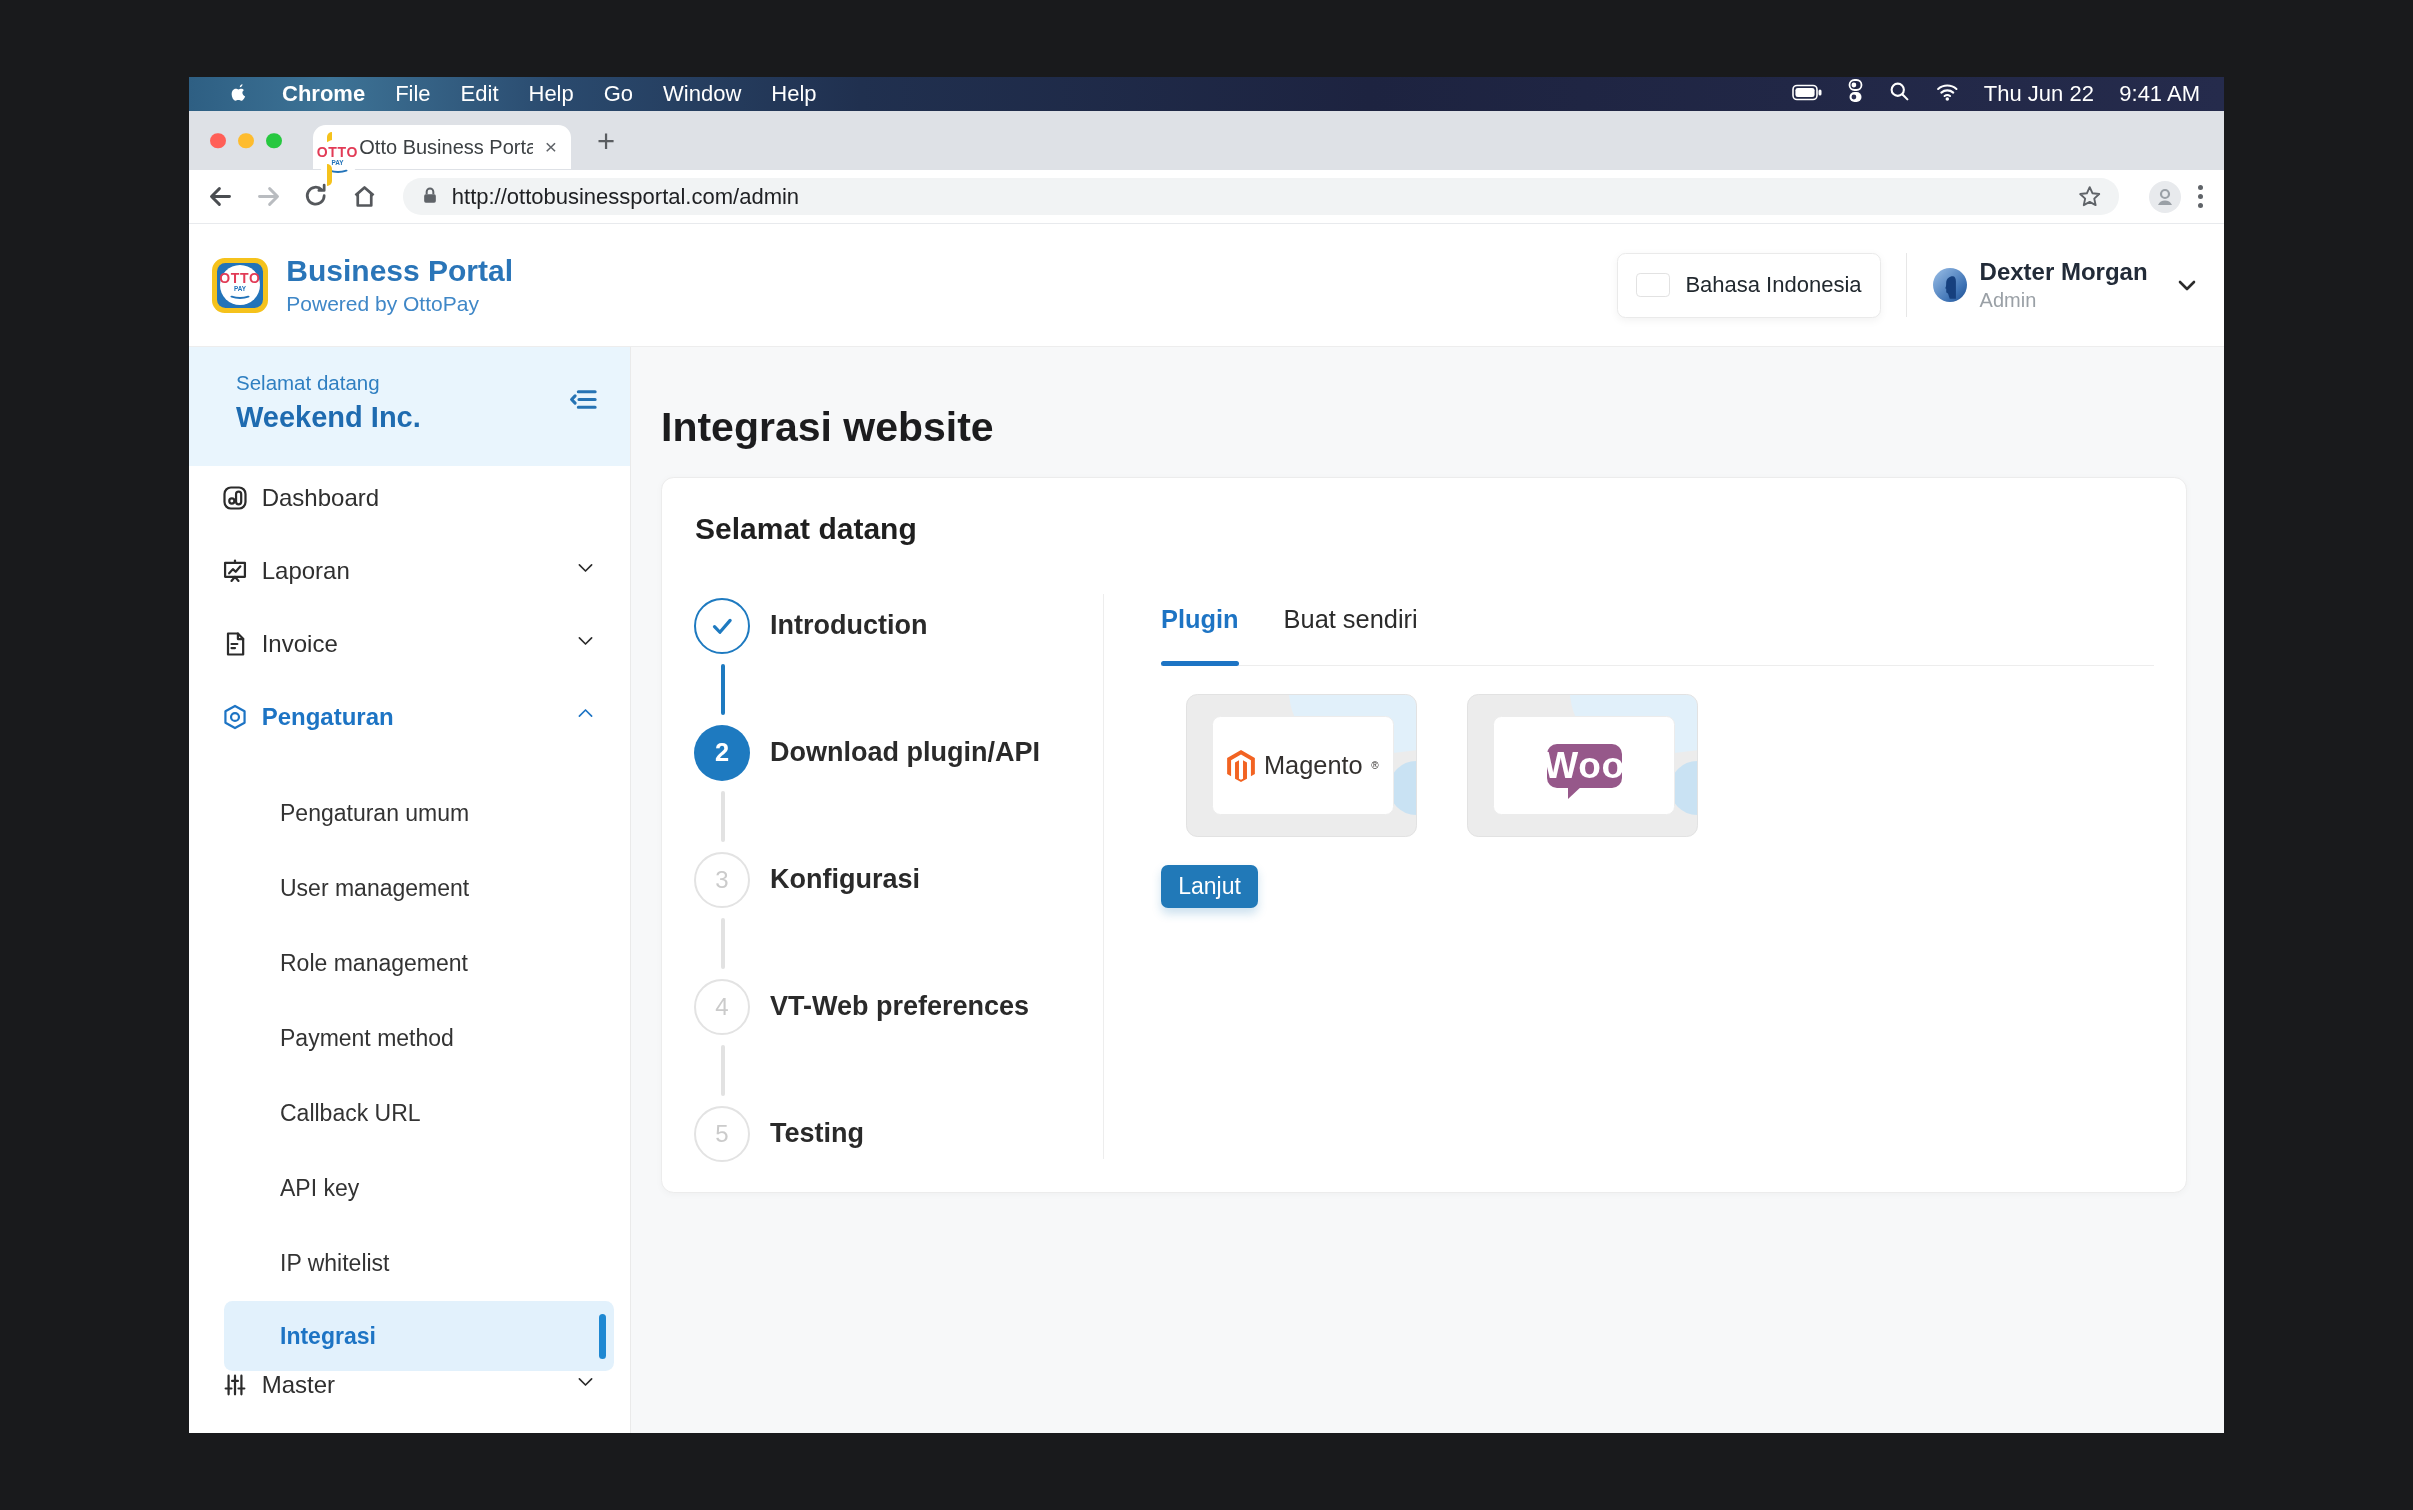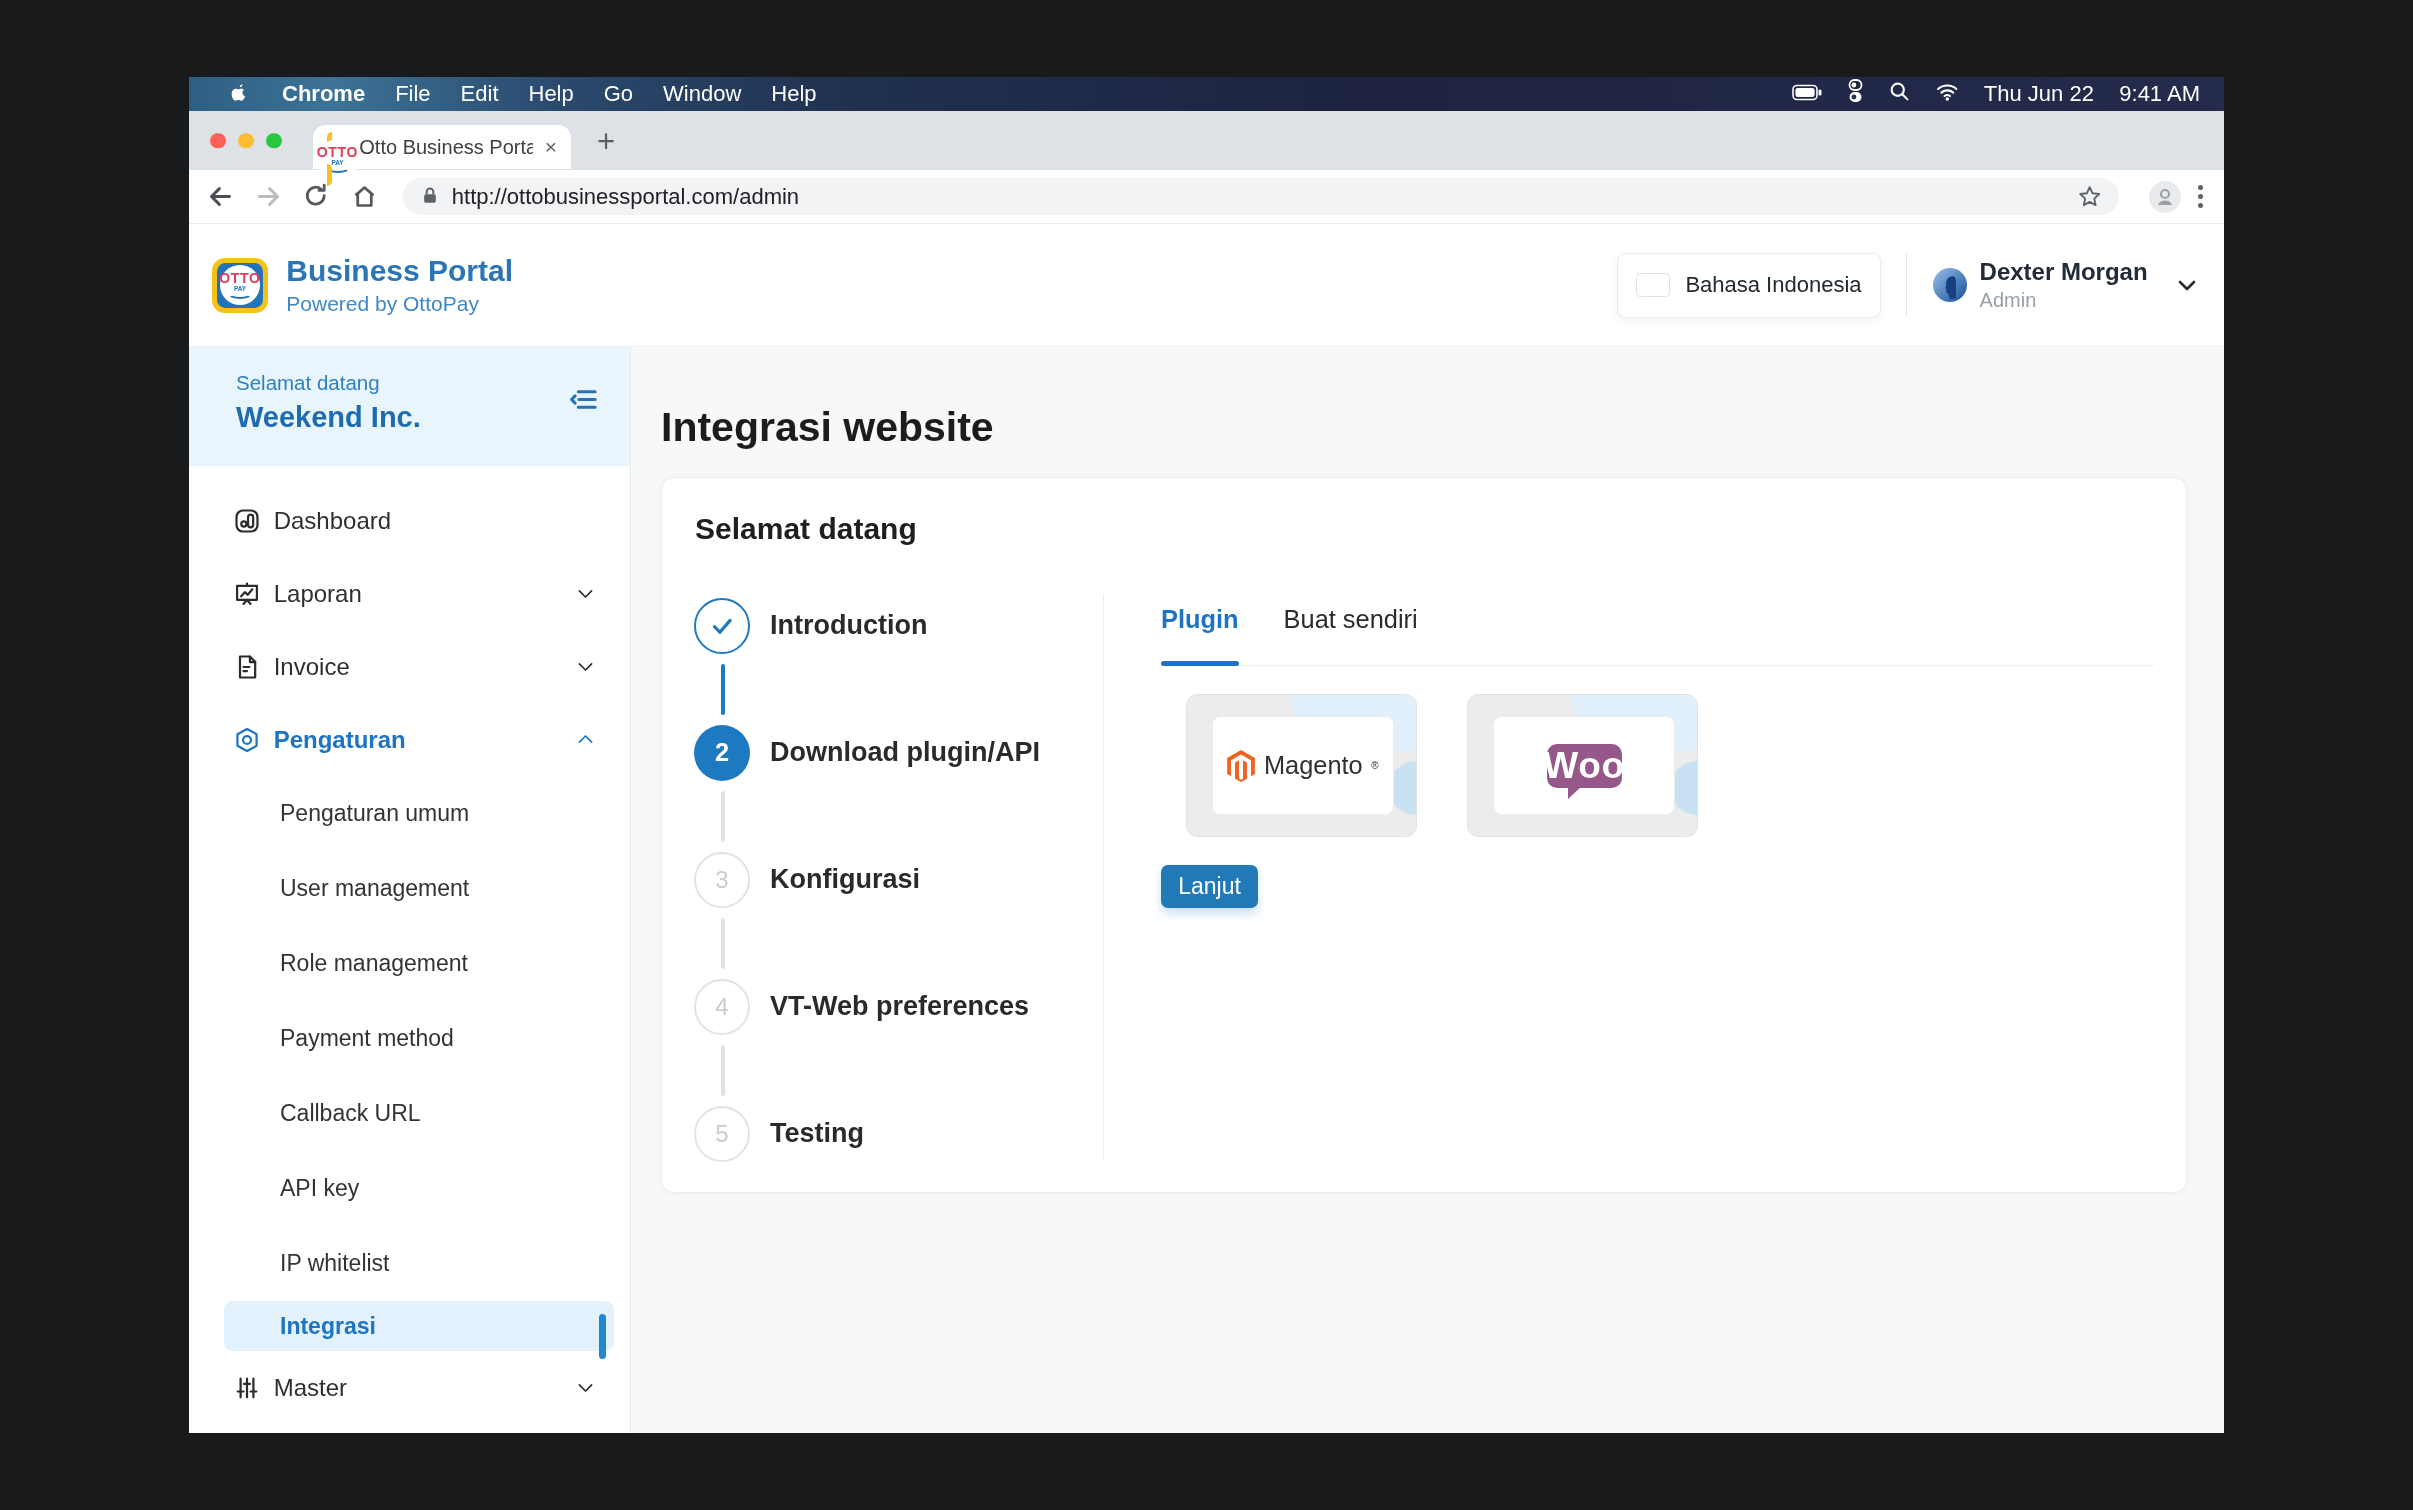--- a/index.html
+++ b/index.html
@@ -75,31 +75,31 @@
   .uchev { width:24px; height:24px; margin-left:27px; color:#2b2b2b; }
 
   
   .bodyrow { display:flex; height:1087px; }
   .sidebar { width:442px; background:#fff; border-right:1.4px solid #eaeaea; overflow:hidden; flex:none; }
   .welcome { height:119px; background:#e9f5fd; padding:24px 0 0 47px; position:relative; }
   .w-small { font-size:20.5px; color:#2f7fc1; }
   .w-comp { font-size:29px; font-weight:bold; color:#1e6bb0; margin-top:5.6px; }
   .collapse { position:absolute; right:31px; top:37px; width:31px; height:31px; color:#2573b4; }
   .nav { padding-top:18.3px; }
-  .nav-item { height:73px; display:flex; align-items:center; padding-left:44px; position:relative;
+  .nav-item { height:73px; display:flex; padding-left:32px; position:relative;
               color:#2f2f2f; }
   .nav-item .ic { width:28px; height:28px; flex:none; color:#2b2b2b; }
   .nav-item .lbl { margin-left:12.7px; font-size:24px; }
   .nav-item.active { color:#1d74c4; }
   .nav-item.active .ic { color:#1d74c4; }
   .nav-item.active .lbl { font-weight:bold; color:#1d74c4; }
   .chev { position:absolute; right:34px; width:21px; height:21px; color:#2b2b2b; }
   .nav-item.active .chev { color:#1d74c4; }
   .nav-sub { height:75px; display:flex; align-items:center; padding-left:91px; font-size:23px; color:#333; }
-  .nav-sub.active { height:50px; margin:0 16px 0 35px; padding-left:56px; background:#e2f1fc;
+  .nav-sub.active { height:70px; margin:0 16px 0 35px; padding-left:56px; background:#e2f1fc;
                     border-radius:8.5px; color:#1d74c4; font-weight:bold; position:relative; }
   .nav-sub.active .bar { position:absolute; right:8.5px; top:12.7px; width:6.4px; height:45px;
                          border-radius:3.5px; background:#1e88d2; }
 
   
   .main { flex:1; background:#f7f8f9; padding:56px 32px 0 30px; }
   .pagetitle { font-size:41px; font-weight:bold; color:#1c1c1e; line-height:49px; margin-bottom:25px; }
   .card { width:1526px; height:716px; background:#fff; border:1.1px solid #ececec; border-radius:12.7px;
           position:relative; box-shadow:0 1.4px 7px rgba(0,0,0,.03); }
   .card-title { position:absolute; left:33px; top:34px; font-size:30px; font-weight:bold; color:#1f1f1f; }

